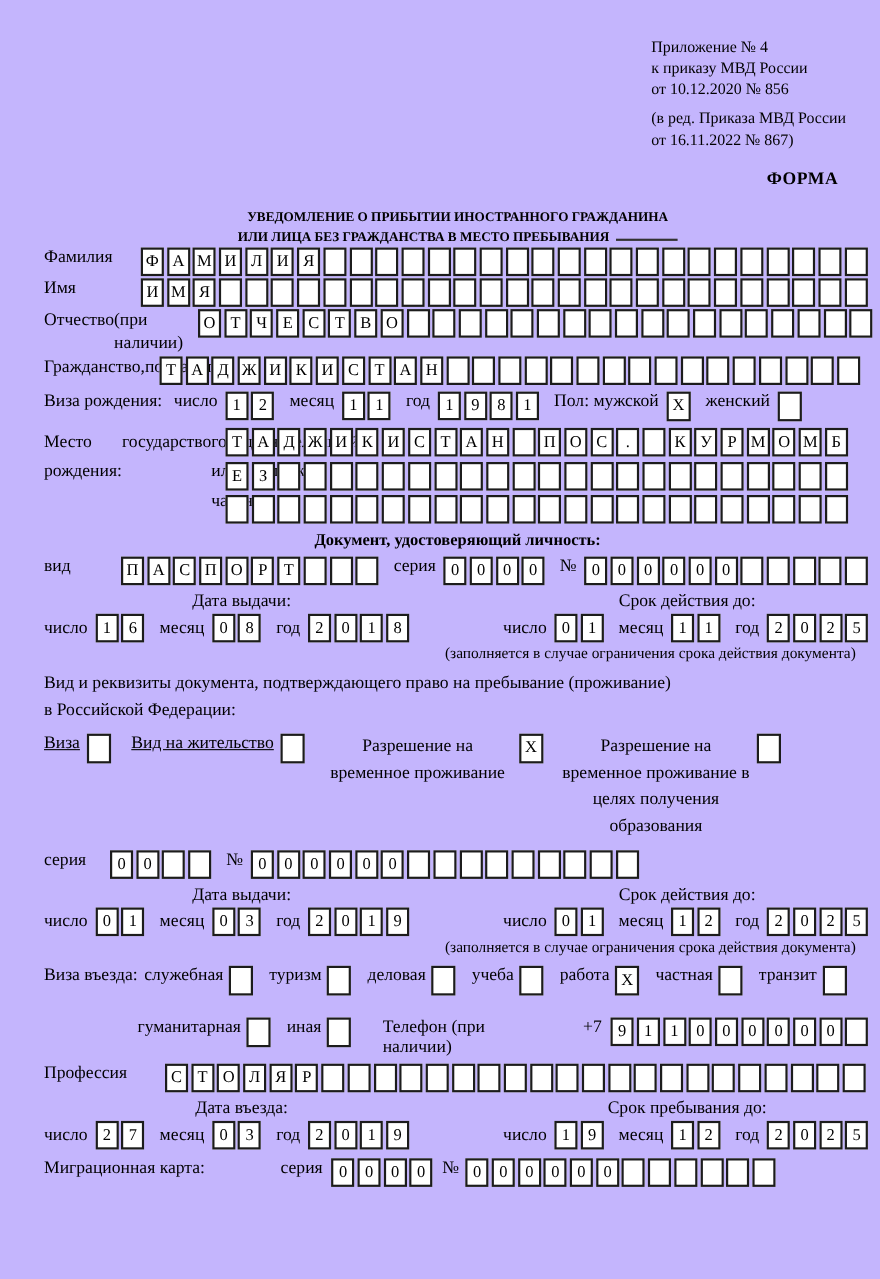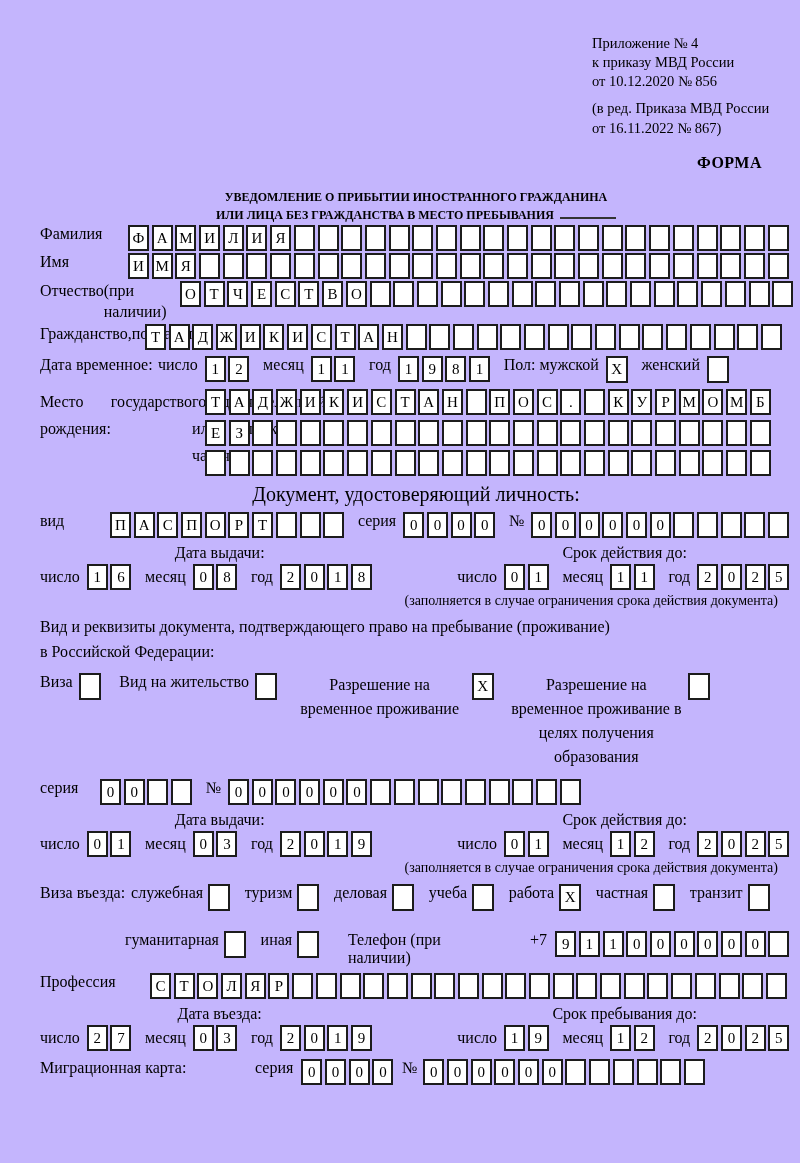--- a/index.html
+++ b/index.html
@@ -42,21 +42,21 @@
   .dcol { }
   .dcol-left { width:372px; }
   .dcol-right { flex:1; padding-left:58px; }
   .dhead { text-align:center; margin-bottom:2px; }
   .dline { display:flex; align-items:center; }
   .dnote { text-align:right; padding-right:14px; font-size:14px; margin-top:3px; margin-bottom:6px; }
   
   .para { line-height:1.55; }
   
   .optrow { display:flex; align-items:flex-start; margin-top:8px; margin-bottom:10px; }
-  .optrow .olabel { margin-right:6px; }
+  .optrow .olabel { margin-right:6px;text-decoration:underline; }
   .optblock { display:inline-block; width:172px; text-align:center; line-height:1.5; margin-left:14px; margin-right:6px; }
   .ml16 { margin-left:16px; }
   
   .plbl { margin:0 5px 0 12px; flex:none; }
   .purpose2 { margin-left:85px; margin-top:20px; }
   .phone-lbl { margin:0 10px 0 26px; }
   .phone-pfx { margin:0 8px 0 18px; }
   .mt6 { margin-top:6px; } .mt8 { margin-top:8px; }
 </style>
 </head>
@@ -213,21 +213,21 @@
         <span class="cell"></span>
         <span class="cell"></span>
         <span class="cell"></span>
         <span class="cell"></span>
         <span class="cell"></span>
         <span class="cell"></span>
       </span>
   </div>
 
   <div class="frow mt6">
-    <span class="flabel w118">Дата временное:</span>
+    <span class="flabel w118">Виза рождения:</span>
     <span class="dlbl0">число</span>
     <span class="cells">
         <span class="cell">1</span>
         <span class="cell">2</span>
       </span>
     <span class="dlbl">месяц</span>
     <span class="cells">
         <span class="cell">1</span>
         <span class="cell">1</span>
       </span>
@@ -330,21 +330,21 @@
           <span class="cell"></span>
           <span class="cell"></span>
           <span class="cell"></span>
           <span class="cell"></span>
           <span class="cell"></span>
           <span class="cell"></span>
         </span>
     </span>
   </div>
 
-  <div style="text-align:center; font-weight:normal; font-size:20px;">Документ, удостоверяющий личность:</div>
+  <div style="text-align:center; font-weight:bold; font-size:15px;">Документ, удостоверяющий личность:</div>
 
   <div class="frow mt6">
     <span class="flabel w70">вид</span>
     <span class="cells">
         <span class="cell">П</span>
         <span class="cell">А</span>
         <span class="cell">С</span>
         <span class="cell">П</span>
         <span class="cell">О</span>
         <span class="cell">Р</span>

